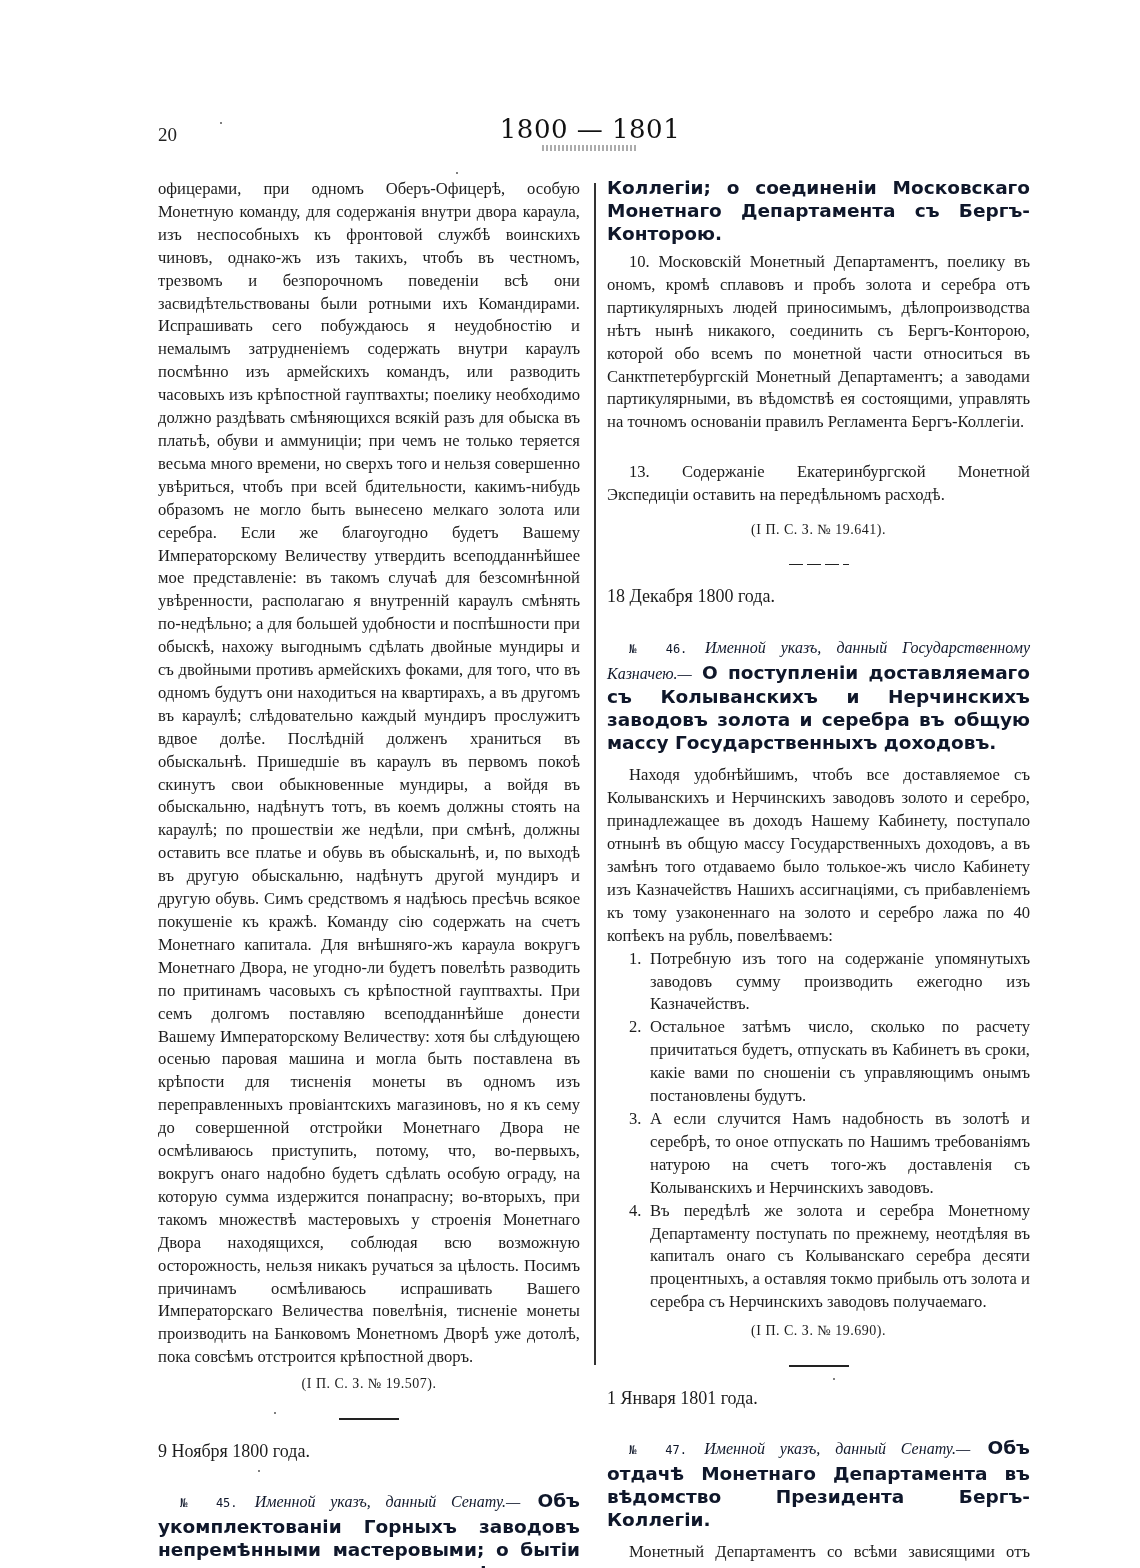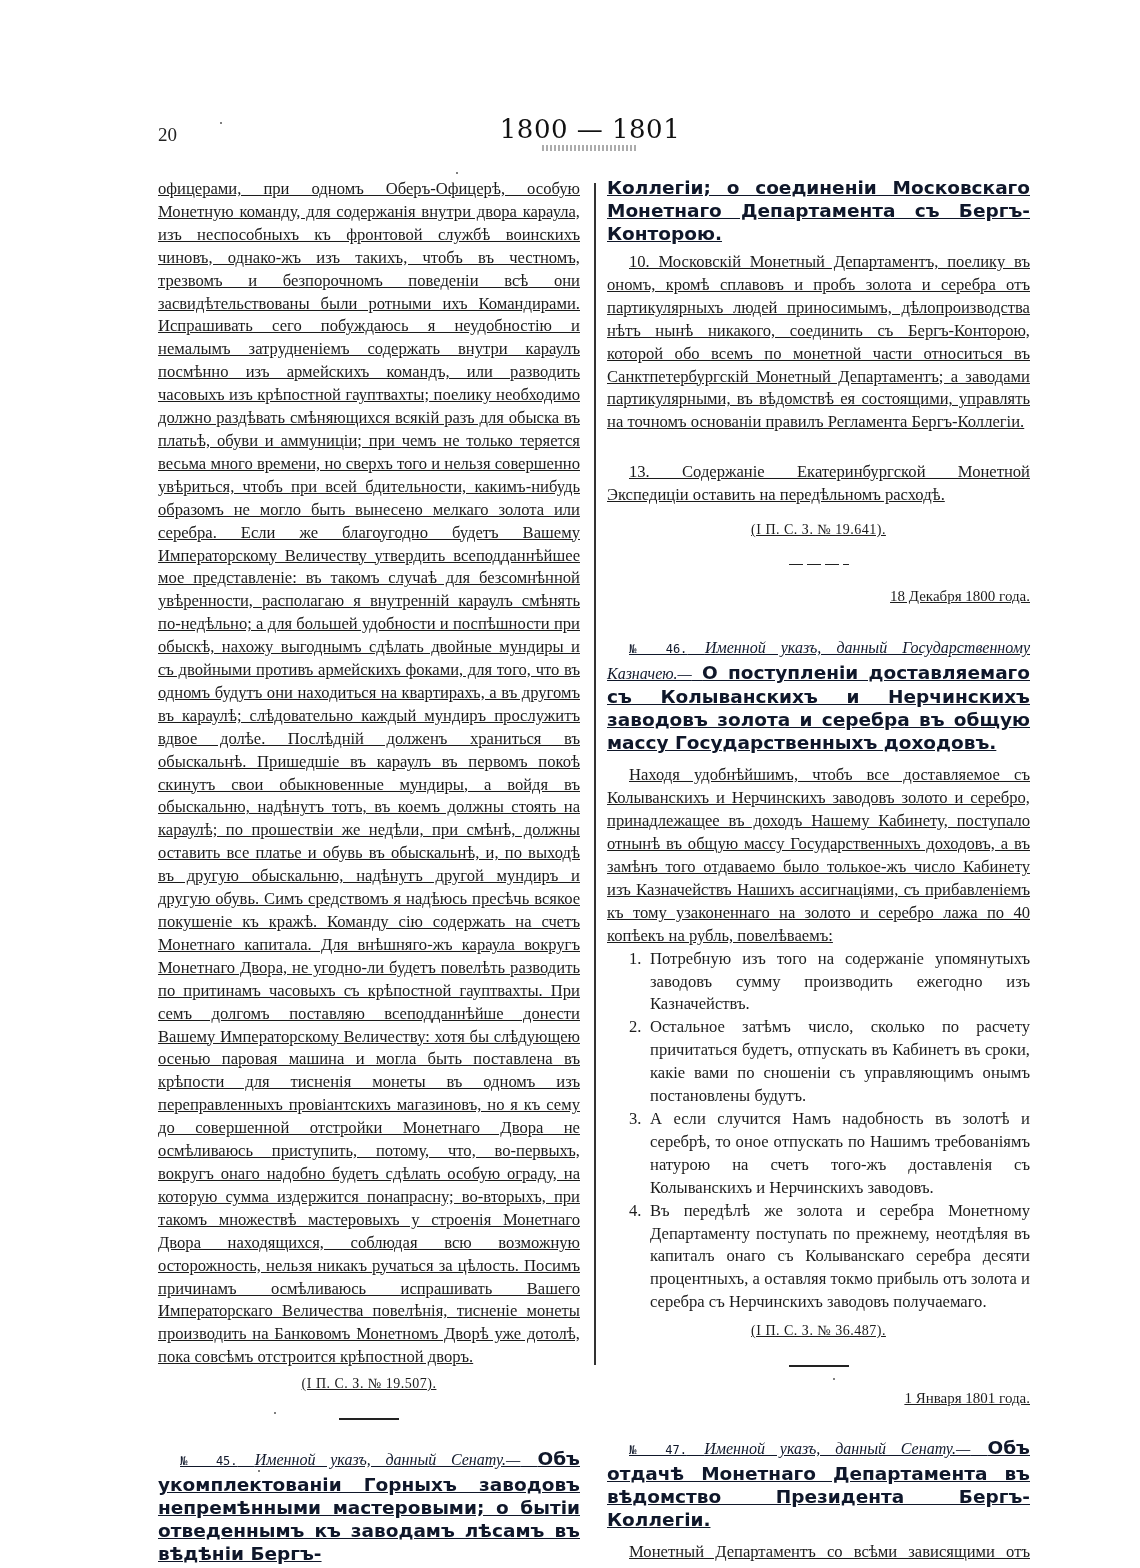--- a/index.html
+++ b/index.html
@@ -9,26 +9,26 @@
                  font-family: Liberation Serif, serif; color: #222; }
   .running-head { position: absolute; left: 0; width: 1180px; top: 114px; text-align: center;
                   font-size: 26px; letter-spacing: 0.5px; font-family: "DejaVu Serif", serif; color: #111; }
   .running-head .wave { display: block; margin: 0 auto; width: 96px; height: 6px; margin-top: 1px;
         background: repeating-linear-gradient(90deg, #888 0 2px, transparent 2px 4px); opacity: .7; }
   .col { position: absolute; top: 178px; font-family: "Liberation Serif", serif;
          font-size: 16.6px; line-height: 22.9px; text-align: justify; color: #1c1c1c; }
   .col-left { left: 158px; width: 422px; }
   .col-right { left: 607px; width: 423px; top: 176px; }
   .rule { position: absolute; left: 594px; top: 183px; width: 1.5px; height: 1182px; background: #333; }
-  p { margin: 0; text-decoration: underline; }
+  p { margin: 0; }
   .indent { text-indent: 22px; margin-top: 27px; }
   .cite { text-align: center; font-size: 14px; margin: 4px 0 0 0; letter-spacing: 0.5px; }
   .sep { width: 60px; height: 1.5px; background: #222; margin: 22px auto 20px auto; }
   .sep.dashed { background: repeating-linear-gradient(90deg, #222 0 14px, transparent 14px 18px); }
-  .date { text-align: right; font-size: 15px; margin-bottom: 8px; }
+  .date { text-align: left; font-size: 18px; margin-bottom: 8px; }
   .heading { font-family: "DejaVu Sans", "Liberation Sans", sans-serif; font-weight: bold;
              font-size: 18.5px; line-height: 23px; text-align: justify; color: #0f172a; }
   .decree-lead { font-style: italic; font-family: "Liberation Serif", serif; font-weight: normal; font-size: 16px; }
   .decree-num { font-family: "DejaVu Sans Mono", monospace; font-weight: normal; font-size: 12px; font-style: normal; }
   .heading-first { margin-top: 0; }
   ol.items { list-style: none; margin: 0; padding: 0 0 0 22px; }
   ol.items li { position: relative; padding-left: 21px; }
   ol.items li .num { position: absolute; left: 0; top: 0; }
   .speck { position: absolute; width: 2px; height: 2px; background: #555; border-radius: 1px; }
 </style>
@@ -38,20 +38,21 @@
 <div class="page-number">20</div>
 <div class="running-head">
   <span>1800 — 1801</span>
   <span class="wave"></span>
 </div>
 
 <div class="col col-left">
   <p>офицерами, при одномъ Оберъ-Офицерѣ, особую Монетную команду, для содержанія внутри двора караула, изъ неспособныхъ къ фронтовой службѣ воинскихъ чиновъ, однако-жъ изъ такихъ, чтобъ въ честномъ, трезвомъ и безпорочномъ поведеніи всѣ они засвидѣтельствованы были ротными ихъ Командирами. Испрашивать сего побуждаюсь я неудобностію и немалымъ затрудненіемъ содержать внутри караулъ посмѣнно изъ армейскихъ командъ, или разводить часовыхъ изъ крѣпостной гауптвахты; поелику необходимо должно раздѣвать смѣняющихся всякій разъ для обыска въ платьѣ, обуви и аммуниціи; при чемъ не только теряется весьма много времени, но сверхъ того и нельзя совершенно увѣриться, чтобъ при всей бдительности, какимъ-нибудь образомъ не могло быть вынесено мелкаго золота или серебра. Если же благоугодно будетъ Вашему Императорскому Величеству утвердить всеподданнѣйшее мое представленіе: въ такомъ случаѣ для безсомнѣнной увѣренности, располагаю я внутренній караулъ смѣнять по-недѣльно; а для большей удобности и поспѣшности при обыскѣ, нахожу выгоднымъ сдѣлать двойные мундиры и съ двойными противъ армейскихъ фоками, для того, что въ одномъ будутъ они находиться на квартирахъ, а въ другомъ въ караулѣ; слѣдовательно каждый мундиръ прослужитъ вдвое долѣе. Послѣдній долженъ храниться въ обыскальнѣ. Пришедшіе въ караулъ въ первомъ покоѣ скинутъ свои обыкновенные мундиры, а войдя въ обыскальню, надѣнутъ тотъ, въ коемъ должны стоять на караулѣ; по прошествіи же недѣли, при смѣнѣ, должны оставить все платье и обувь въ обыскальнѣ, и, по выходѣ въ другую обыскальню, надѣнутъ другой мундиръ и другую обувь. Симъ средствомъ я надѣюсь пресѣчь всякое покушеніе къ кражѣ. Команду сію содержать на счетъ Монетнаго капитала. Для внѣшняго-жъ караула вокругъ Монетнаго Двора, не угодно-ли будетъ повелѣть разводить по притинамъ часовыхъ съ крѣпостной гауптвахты. При семъ долгомъ поставляю всеподданнѣйше донести Вашему Императорскому Величеству: хотя бы слѣдующею осенью паровая машина и могла быть поставлена въ крѣпости для тисненія монеты въ одномъ изъ переправленныхъ провіантскихъ магазиновъ, но я къ сему до совершенной отстройки Монетнаго Двора не осмѣливаюсь приступить, потому, что, во-первыхъ, вокругъ онаго надобно будетъ сдѣлать особую ограду, на которую сумма издержится понапрасну; во-вторыхъ, при такомъ множествѣ мастеровыхъ у строенія Монетнаго Двора находящихся, соблюдая всю возможную осторожность, нельзя никакъ ручаться за цѣлость. Посимъ причинамъ осмѣливаюсь испрашивать Вашего Императорскаго Величества повелѣнія, тисненіе монеты производить на Банковомъ Монетномъ Дворѣ уже дотолѣ, пока совсѣмъ отстроится крѣпостной дворъ.</p>
   <p class="cite">(I П. С. З. № 19.507).</p>
   <div class="sep"></div>
+  <p class="date">9 Ноября 1800 года.</p>
   <p class="heading indent">
     <span class="decree-num">№ 45.</span>
     <span class="decree-lead">Именной указъ, данный Сенату.—</span>
     <span>Объ укомплектованіи Горныхъ заводовъ непремѣнными мастеровыми; о бытіи отведеннымъ къ заводамъ лѣсамъ въ вѣдѣніи Бергъ-</span>
   </p>
 </div>
 
 <div class="rule"></div>
 
 <div class="col col-right">
@@ -66,21 +67,21 @@
     <span class="decree-lead">Именной указъ, данный Государственному Казначею.—</span>
     <span>О поступленіи доставляемаго съ Колыванскихъ и Нерчинскихъ заводовъ золота и серебра въ общую массу Государственныхъ доходовъ.</span>
   </p>
   <p class="indent" style="margin-top:10px">Находя удобнѣйшимъ, чтобъ все доставляемое съ Колыванскихъ и Нерчинскихъ заводовъ золото и серебро, принадлежащее въ доходъ Нашему Кабинету, поступало отнынѣ въ общую массу Государственныхъ доходовъ, а въ замѣнъ того отдаваемо было толькое-жъ число Кабинету изъ Казначействъ Нашихъ ассигнаціями, съ прибавленіемъ къ тому узаконеннаго на золото и серебро лажа по 40 копѣекъ на рубль, повелѣваемъ:</p>
   <ol class="items">
     <li><span class="num">1.</span><span>Потребную изъ того на содержаніе упомянутыхъ заводовъ сумму производить ежегодно изъ Казначействъ.</span></li>
     <li><span class="num">2.</span><span>Остальное затѣмъ число, сколько по расчету причитаться будетъ, отпускать въ Кабинетъ въ сроки, какіе вами по сношеніи съ управляющимъ онымъ постановлены будутъ.</span></li>
     <li><span class="num">3.</span><span>А если случится Намъ надобность въ золотѣ и серебрѣ, то оное отпускать по Нашимъ требованіямъ натурою на счетъ того-жъ доставленія съ Колыванскихъ и Нерчинскихъ заводовъ.</span></li>
     <li><span class="num">4.</span><span>Въ передѣлѣ же золота и серебра Монетному Департаменту поступать по прежнему, неотдѣляя въ капиталъ онаго съ Колыванскаго серебра десяти процентныхъ, а оставляя токмо прибыль отъ золота и серебра съ Нерчинскихъ заводовъ получаемаго.</span></li>
   </ol>
-  <p class="cite" style="margin-top:6px">(I П. С. З. № 36.487).</p>
+  <p class="cite" style="margin-top:6px">(I П. С. З. № 19.690).</p>
   <div class="sep"></div>
   <p class="date">1 Января 1801 года.</p>
   <p class="heading indent">
     <span class="decree-num">№ 47.</span>
     <span class="decree-lead">Именной указъ, данный Сенату.—</span>
     <span>Объ отдачѣ Монетнаго Департамента въ вѣдомство Президента Бергъ-Коллегіи.</span>
   </p>
   <p class="indent" style="margin-top:10px">Монетный Департаментъ со всѣми зависящими отъ него частями, повелѣваемъ отдать въ полное вѣдомство и распоряженіе Нашего Президента Бергъ-Коллегіи Алябьева.</p>
 
 </div>

